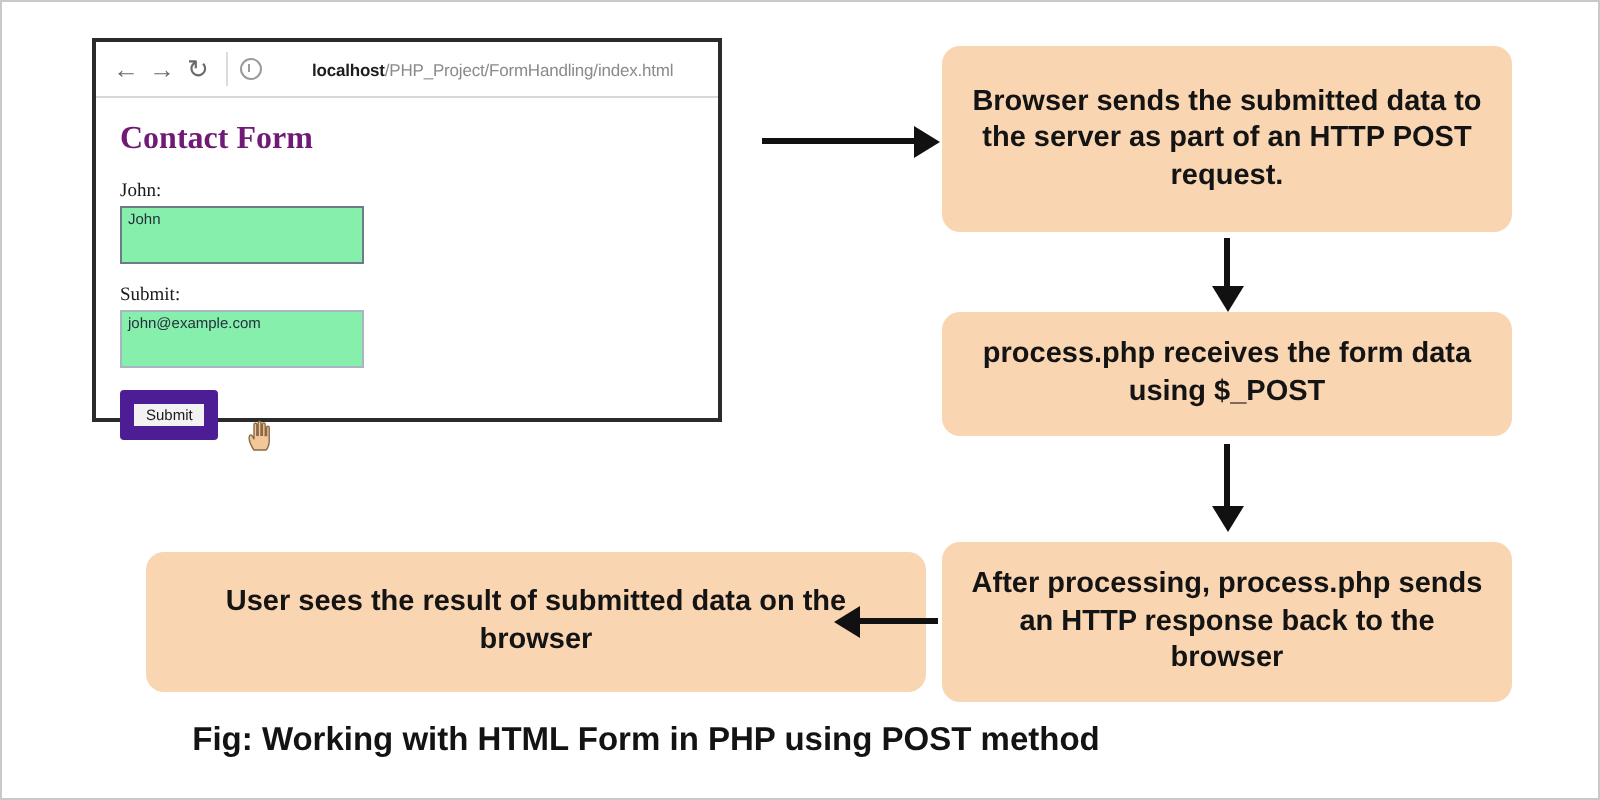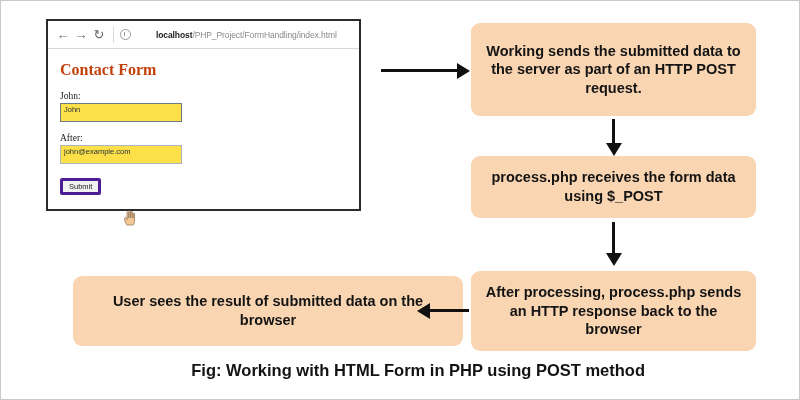--- a/index.html
+++ b/index.html
@@ -85,51 +85,51 @@
     padding-left: 20px;
   }
   .url-host { color: #1d1d1d; font-weight: bold; }
   .url-path { color: #8a8a8a; }
 
   .page-body { padding: 8px 12px 0 12px; }
   .form-title {
     font-family: "Liberation Serif", serif;
     font-weight: bold;
     font-size: 16px;
-    color: #c2410c;
+    color: #701a75;
     margin: 4px 0 12px 0;
   }
   .field-label {
     font-family: "Liberation Serif", serif;
     font-size: 9.5px;
     color: #1a1a1a;
     margin-bottom: 2px;
   }
   .field-input {
     width: 122px;
-    height: 19px;
-    background: #fde047;
+    height: 29px;
+    background: #86efac;
     border: 1px solid #6d7a88;
     box-sizing: border-box;
     font-size: 7.5px;
     color: #24303d;
     padding: 0 3px;
     line-height: 11px;
     margin-bottom: 11px;
     overflow: hidden;
     white-space: nowrap;
   }
   .field-input.email { border-color: #aab4c2; }
   .submit-btn {
     display: inline-block;
     padding: 1px 6px;
     font-size: 7.5px;
     color: #1a1a1a;
     background: #f2f2f2;
-    border: 3px solid #4c1d95;
+    border: 7px solid #4c1d95;
     border-radius: 2px;
   }
   .cursor-hand {
     position: absolute;
     left: 74px;
     top: 188px;
     width: 16px;
     height: 18px;
   }
 
@@ -162,21 +162,21 @@
   .head-right { border-top: 8px solid transparent; border-bottom: 8px solid transparent; border-left: 13px solid #111111; }
   .head-left  { border-top: 8px solid transparent; border-bottom: 8px solid transparent; border-right: 13px solid #111111; }
   .head-down  { border-left: 8px solid transparent; border-right: 8px solid transparent; border-top: 13px solid #111111; }
 
   
   .caption {
     position: absolute;
     left: 0;
     top: 360px;
     width: 644px;
-    text-align: right;
+    text-align: center;
     font-size: 16.5px;
     font-weight: bold;
     color: #131313;
   }
 </style>
 </head>
 <body>
 
 <div id="canvas">
 
@@ -191,35 +191,35 @@
         <span class="url-text"><span class="url-host">localhost</span><span class="url-path">/PHP_Project/FormHandling/index.html</span></span>
       </div>
     </div>
 
     <div class="page-body">
       <div class="form-title">Contact Form</div>
 
       <div class="field-label">John:</div>
       <div class="field-input" placeholder="">John</div>
 
-      <div class="field-label">After:</div>
+      <div class="field-label">Submit:</div>
       <div class="field-input email" placeholder="">john@example.com</div>
 
       <div class="submit-btn">Submit</div>
     </div>
 
     <svg class="cursor-hand" viewBox="0 0 16 18">
       <path d="M5 16 C3 13 2.4 11 2.6 9.4 C2.8 8.3 3.8 8.2 4.2 9.1 L5 10.6 L5 3.4
                C5 2.4 6.4 2.4 6.4 3.4 L6.4 8.6 L7.1 8.6 L7.1 2.4 C7.1 1.4 8.5 1.4 8.5 2.4
                L8.5 8.6 L9.2 8.6 L9.2 3.2 C9.2 2.2 10.6 2.2 10.6 3.2 L10.6 8.8 L11.3 8.8
                L11.3 4.8 C11.3 3.9 12.6 3.9 12.6 4.8 L12.6 11.4 C12.6 13.6 11.8 15.2 11 16 Z" fill="#f2c79a" stroke="#8a6a46" stroke-width="0.7"></path>
     </svg>
   </div>
 
-  <div class="flow-box" id="box-request">Working sends the submitted data to the server as part of an HTTP POST request.</div>
+  <div class="flow-box" id="box-request">Browser sends the submitted data to the server as part of an HTTP POST request.</div>
 
   <div class="flow-box" id="box-process">process.php receives the form data using $_POST</div>
 
   <div class="flow-box" id="box-response">After processing, process.php sends an HTTP response back to the browser</div>
 
   <div class="flow-box" id="box-result">User sees the result of submitted data on the browser</div>
 
   <div class="arrow">
     <div class="arrow-line-h" style="left:380px; top:68px; width:78px;"></div>
     <div class="arrow-head head-right" style="left:456px; top:61.5px;"></div>

